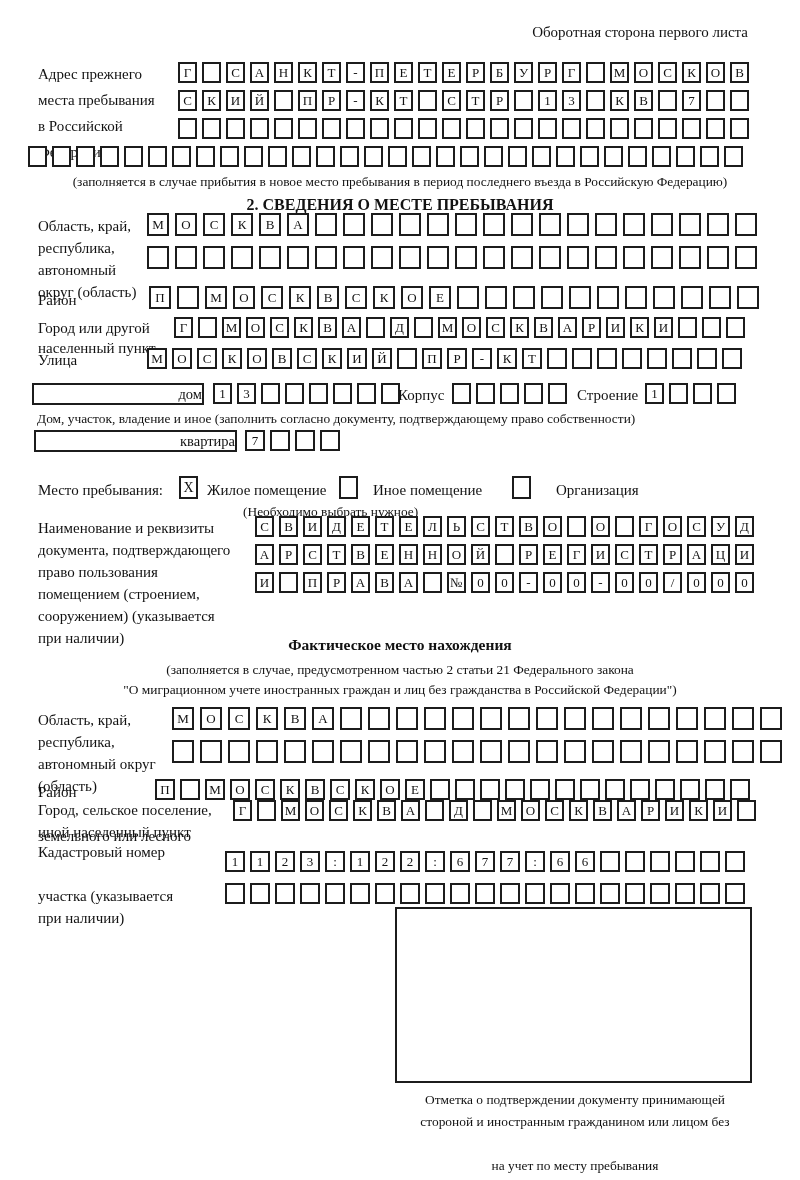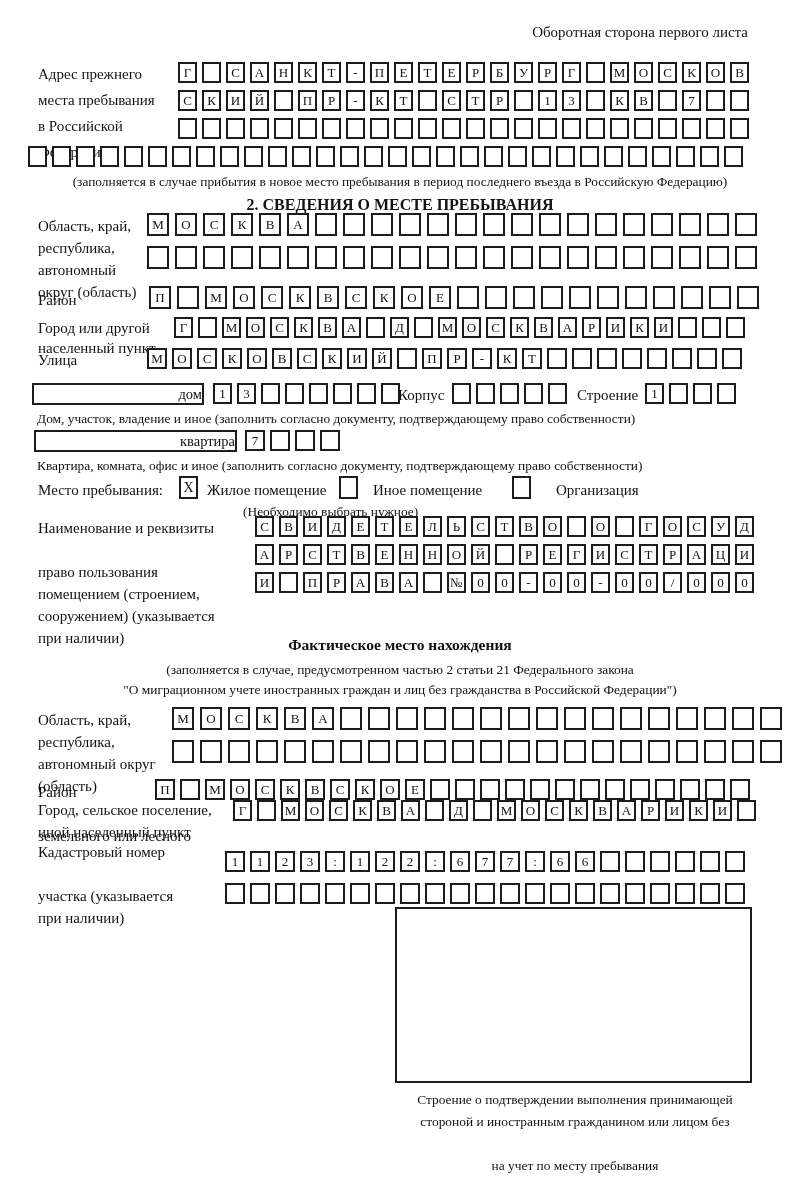--- a/index.html
+++ b/index.html
@@ -328,34 +328,34 @@
   <div class="widebox" style="left:34px; top:430px; width:203px;">
     <span>квартира</span>
   </div>
   <div class="cells p25" style="left:245px; top:430px;">
       <span class="cell">7</span>
       <span class="cell"></span>
       <span class="cell"></span>
       <span class="cell"></span>
     </div>
 
-  <div class="abs small" style="left:37px; top:456px;">Квартира, комната, офис и иное (заполнить согласно документу, подтверждающему право собственности)</div>
 
   <div class="abs" style="left:38px; top:480px;">Место пребывания:</div>
   <div class="checkbox" style="left:179px; top:476px;">
     <span>X</span>
   </div>
   <div class="abs" style="left:207px; top:480px;">Жилое помещение</div>
   <div class="checkbox" style="left:339px; top:476px;"></div>
   <div class="abs" style="left:373px; top:480px;">Иное помещение</div>
   <div class="checkbox" style="left:512px; top:476px;"></div>
   <div class="abs" style="left:556px; top:480px;">Организация</div>
   <div class="abs small" style="left:243px; top:502px;">(Необходимо выбрать нужное)</div>
 
   <div class="abs" style="left:38px; top:518px;">Наименование и реквизиты</div>
+  <div class="abs" style="left:38px; top:540px;">документа, подтверждающего</div>
   <div class="abs" style="left:38px; top:562px;">право пользования</div>
   <div class="abs" style="left:38px; top:584px;">помещением (строением,</div>
   <div class="abs" style="left:38px; top:606px;">сооружением) (указывается</div>
   <div class="abs" style="left:38px; top:628px;">при наличии)</div>
   <div class="cells" style="left:255px; top:516px;">
       <span class="cell">С</span>
       <span class="cell">В</span>
       <span class="cell">И</span>
       <span class="cell">Д</span>
       <span class="cell">Е</span>
@@ -580,17 +580,17 @@
       <span class="cell"></span>
       <span class="cell"></span>
       <span class="cell"></span>
       <span class="cell"></span>
       <span class="cell"></span>
       <span class="cell"></span>
       <span class="cell"></span>
     </div>
 
   <div class="stampbox" style="left:395px; top:907px; width:357px; height:176px;"></div>
-  <div class="abs small" style="left:380px; top:1090px; width:390px; text-align:center;">Строение о подтверждении выполнения принимающей</div>
+  <div class="abs small" style="left:380px; top:1090px; width:390px; text-align:center;">Отметка о подтверждении документу принимающей</div>
   <div class="abs small" style="left:380px; top:1112px; width:390px; text-align:center;">стороной и иностранным гражданином или лицом без</div>
   <div class="abs small" style="left:380px; top:1156px; width:390px; text-align:center;">на учет по месту пребывания</div>
 
 </div>
 
 </body></html>

